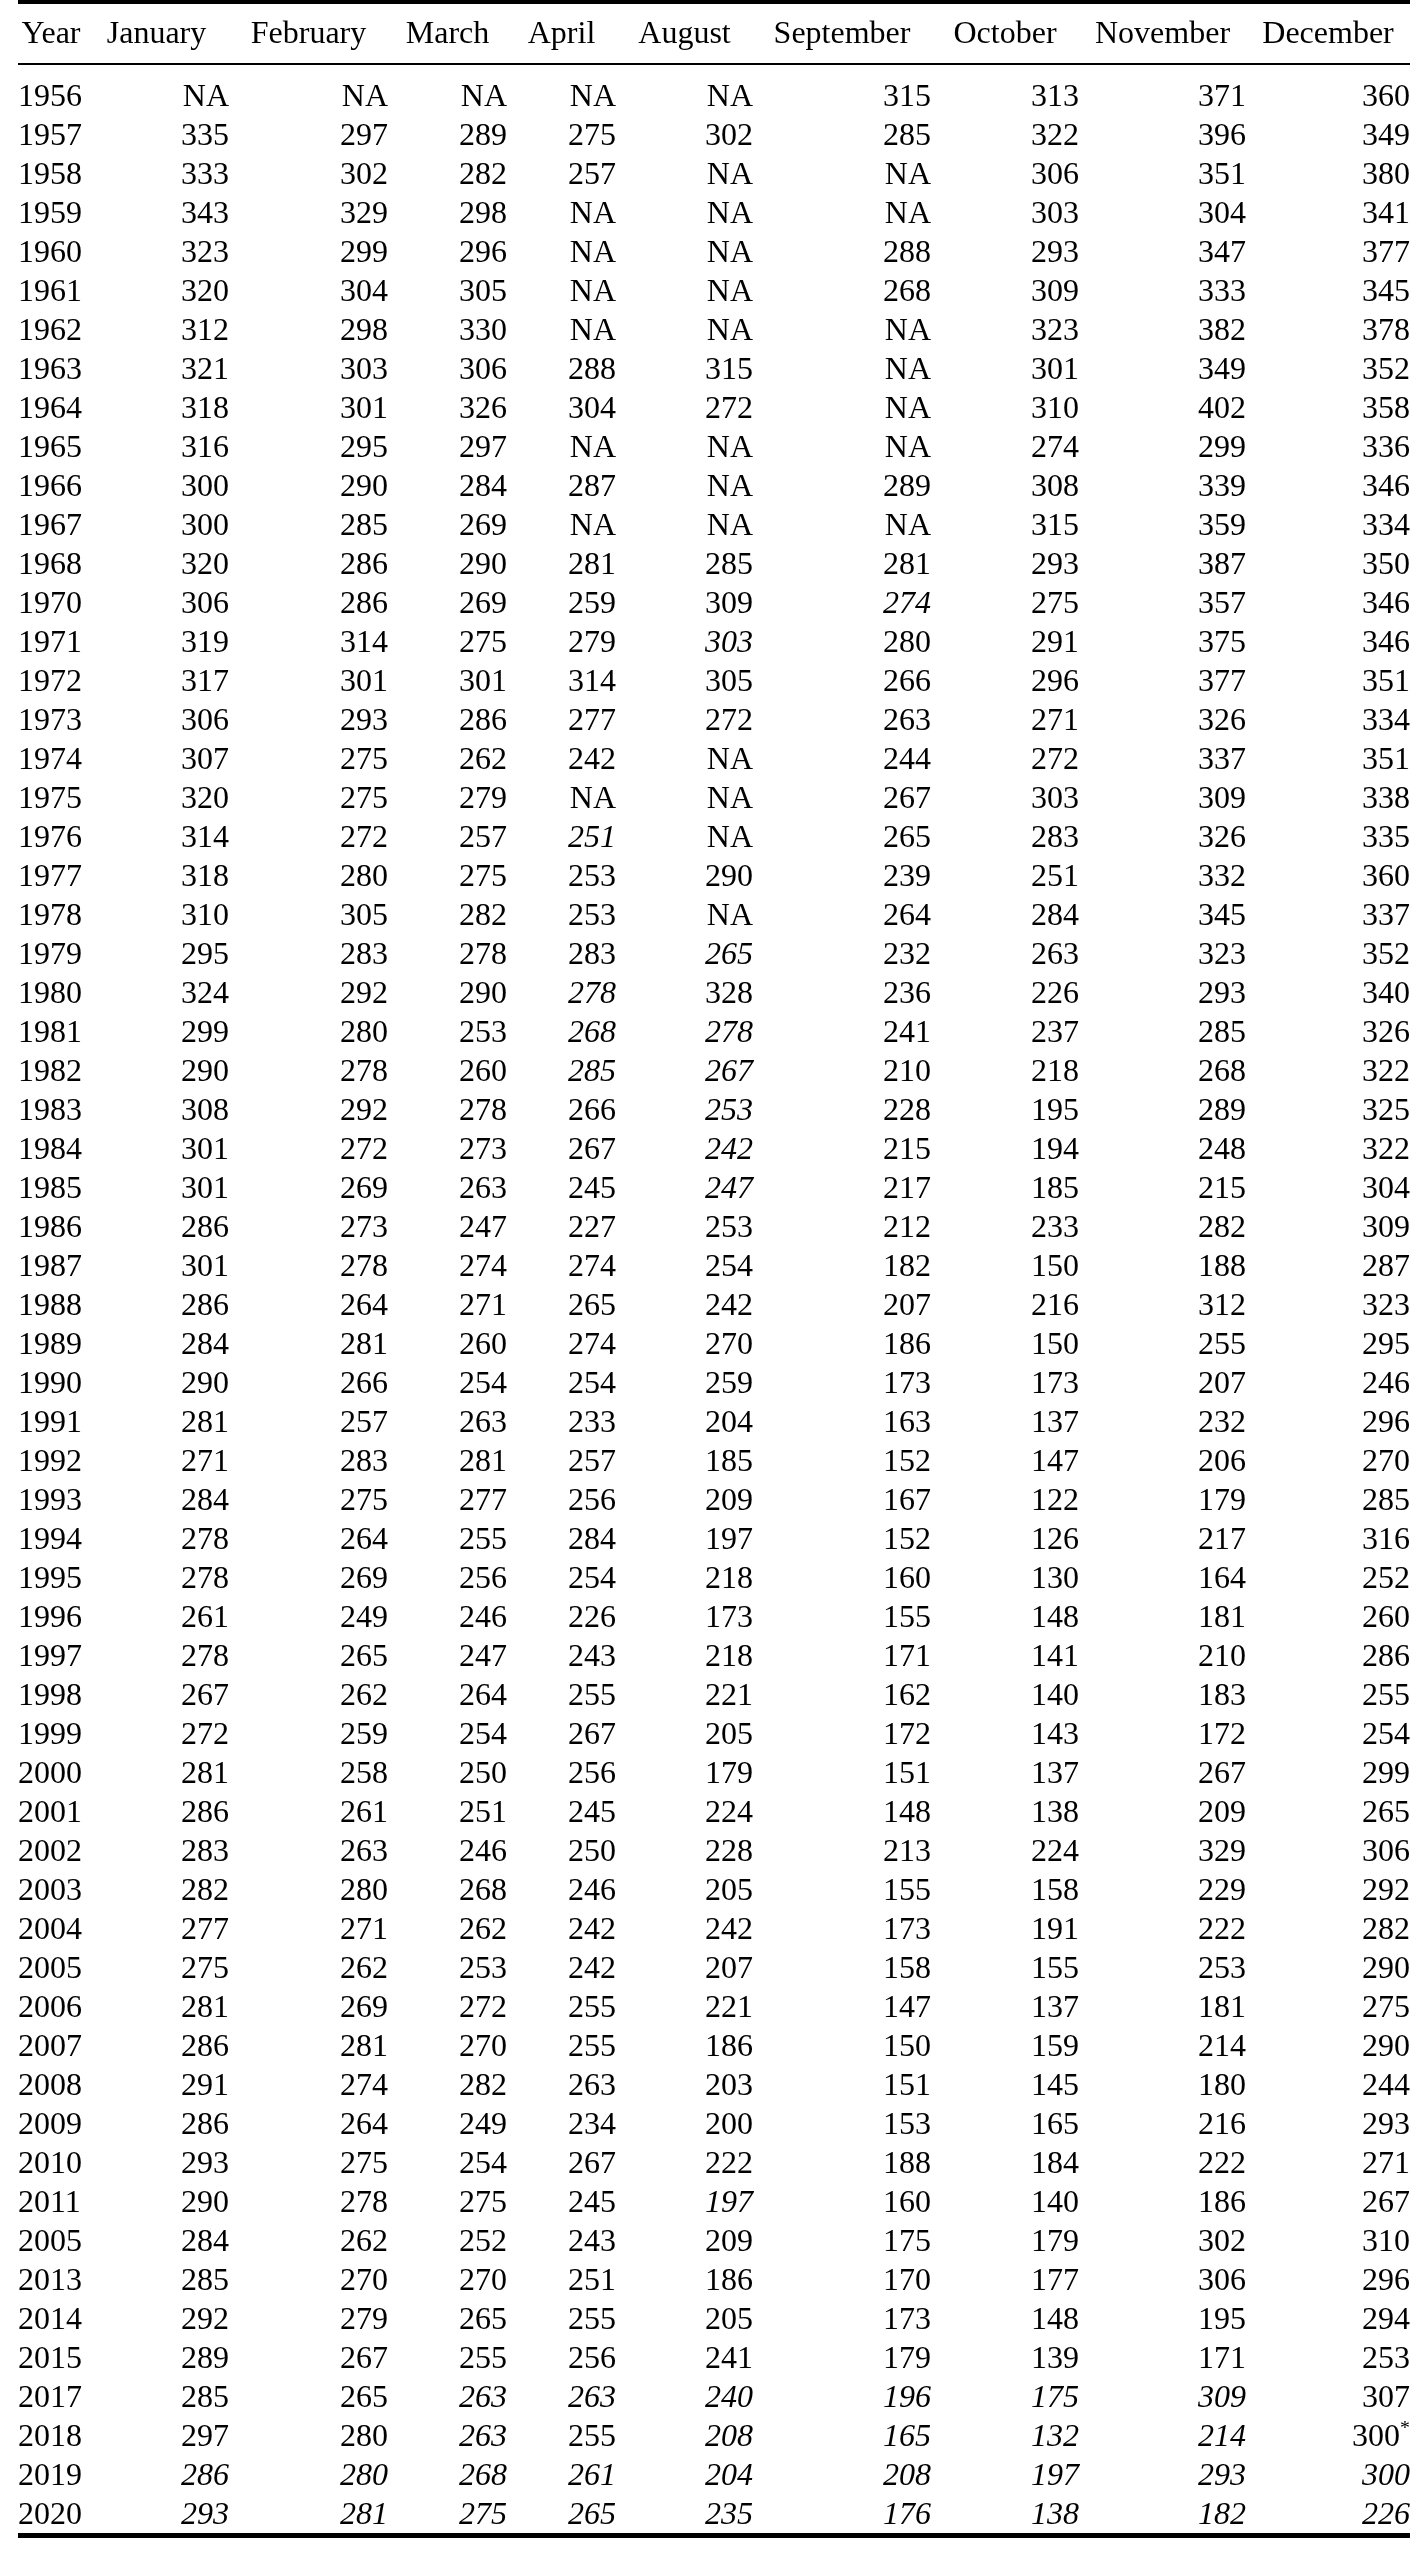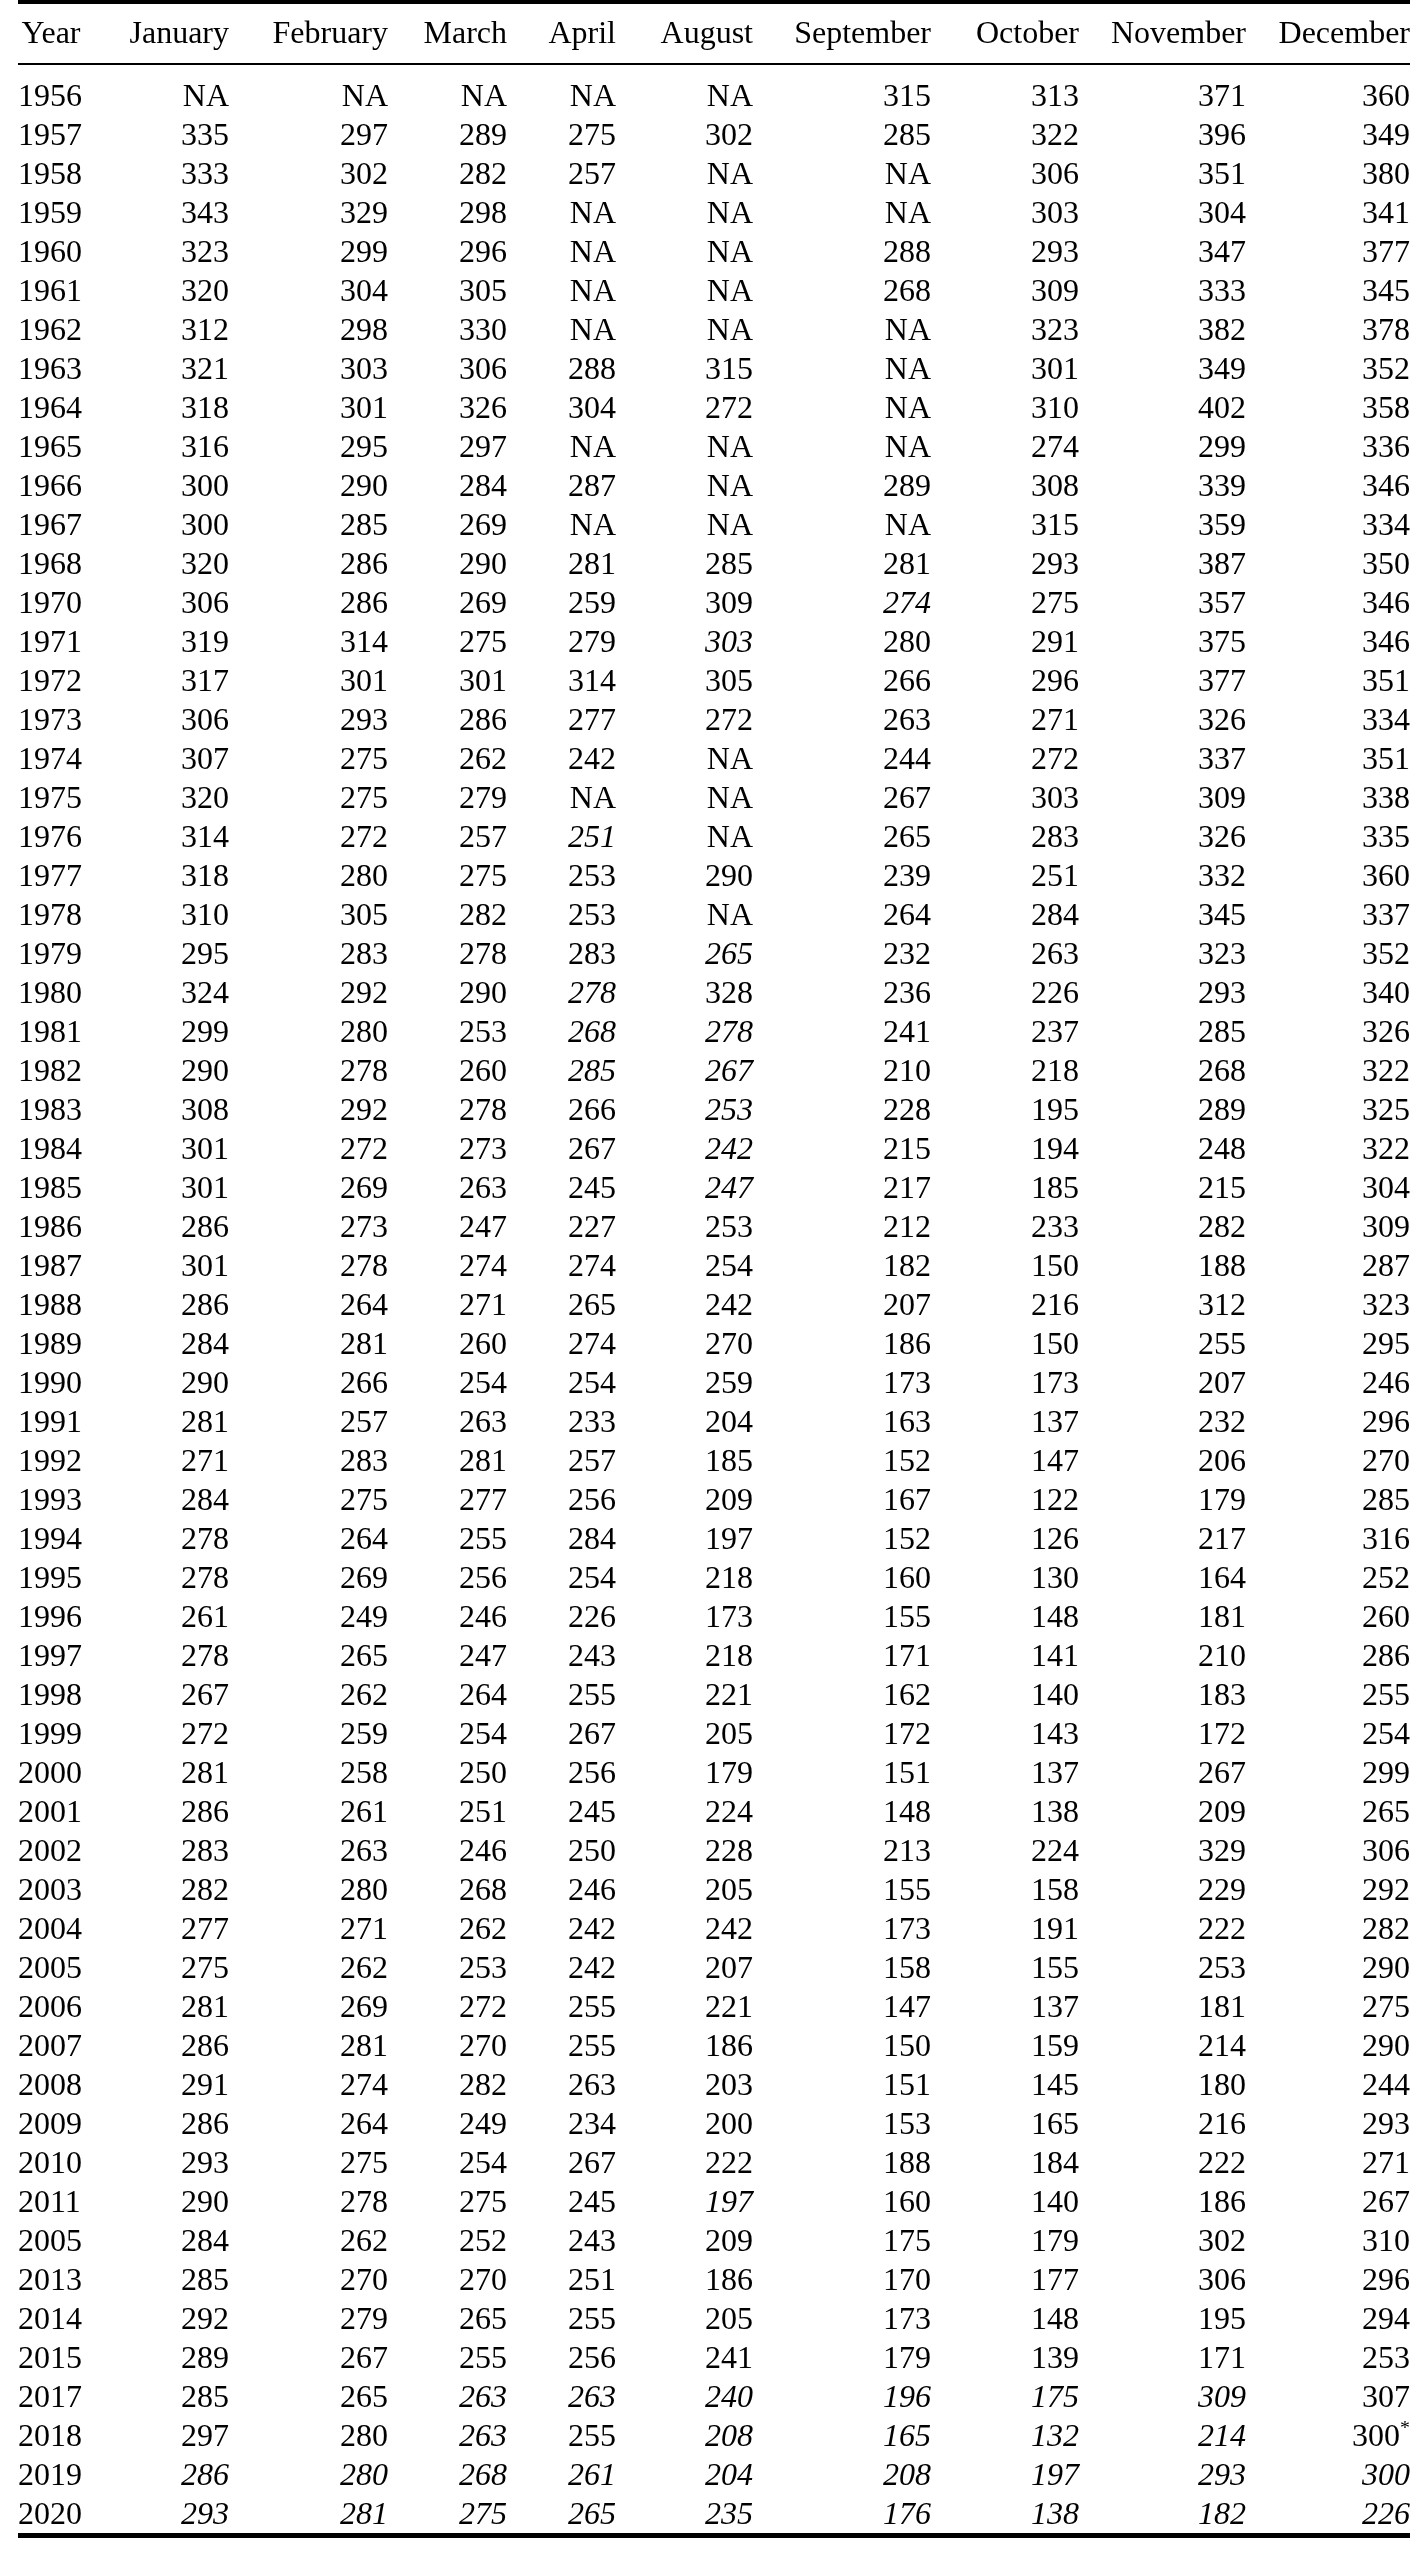--- a/index.html
+++ b/index.html
@@ -45,20 +45,21 @@
   col.c-apr  { width: 109px; }
   col.c-aug  { width: 137px; }
   col.c-sep  { width: 178px; }
   col.c-oct  { width: 148px; }
   col.c-nov  { width: 167px; }
   col.c-dec  { width: 164px; }
   thead th {
     padding-top: 9.7px;
     padding-bottom: 12.4px;
     border-bottom: 2.1px solid #000000;
+    text-align: center;
   }
   thead th:first-child { text-align: center; }
   tbody td { height: 39px; }
   tbody td.year { text-align: left; }
   tbody tr:first-child td { padding-top: 11px; }
   td.it { font-style: italic; }
   sup {
     font-size: 62%;
     vertical-align: super;
     line-height: 0;

